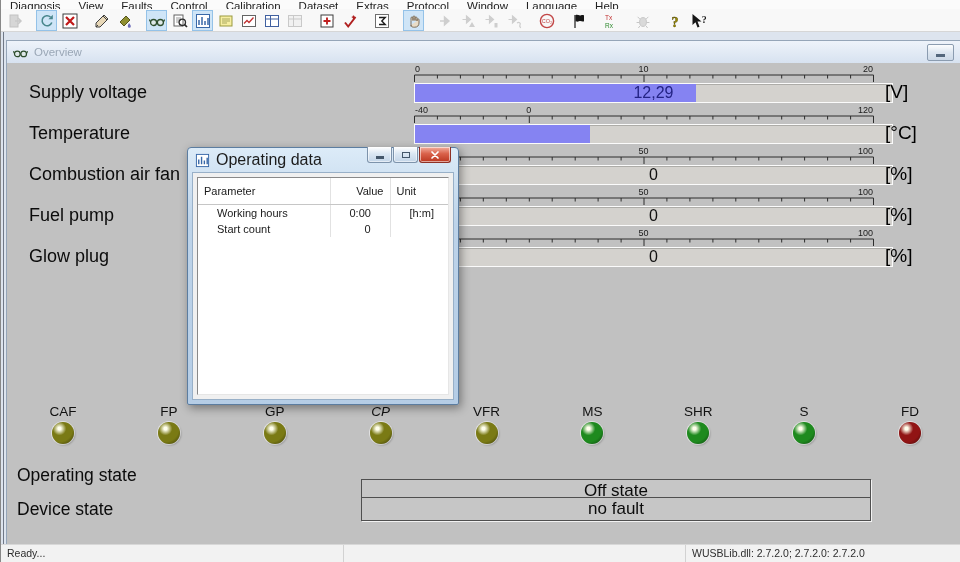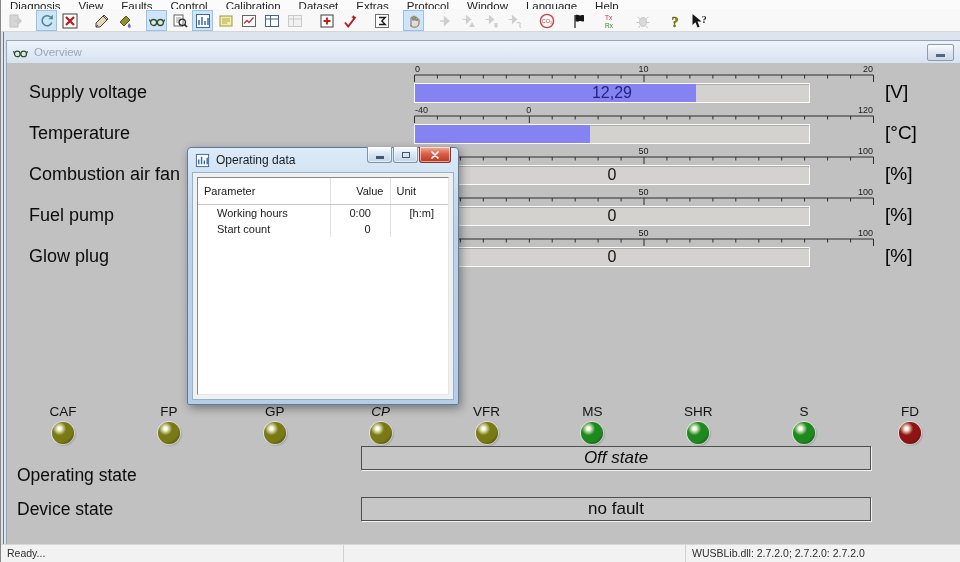--- a/index.html
+++ b/index.html
@@ -27,41 +27,41 @@
             padding-left:6px;background:linear-gradient(#eef3fa,#d7e2f0);border-bottom:1px solid #b9c7d8;}
   .ov-icon svg{width:15px;height:15px;display:block;}
   .ov-text{font-size:11.5px;color:#9aa7b6;}
   .ov-min{position:absolute;right:8px;top:3px;width:25px;height:15px;border:1px solid #8b9cb0;border-radius:2px;
           background:linear-gradient(#fcfdfe,#dde6f0 50%,#cdd9e7);display:flex;align-items:flex-end;justify-content:center;}
   .ov-min-glyph{width:9px;height:3px;background:#54677c;margin-bottom:3px;}
   .ov-body{position:absolute;left:0;top:22px;right:0;bottom:0;background:#c1c1c1;overflow:hidden;}
   
   .g-label{position:absolute;left:22px;font-size:18px;color:#0b0b0b;}
   .g-ruler{position:absolute;height:20px;}
-  .g-track{position:absolute;width:396px;height:20px;background:#d4d2ce;border:1px solid #fbfbfb;
+  .g-track{position:absolute;width:479px;height:20px;background:#d4d2ce;border:1px solid #fbfbfb;
            box-shadow:inset 0 1px 0 rgba(0,0,0,.18);box-sizing:border-box;}
   .g-fill{position:absolute;left:0;top:0;bottom:0;background:#8583f2;}
   .g-val{position:absolute;inset:0;text-align:center;line-height:18px;font-size:16px;}
   .g-unit{position:absolute;font-size:19px;color:#000;}
   
   .led-label{position:absolute;width:80px;text-align:center;font-size:13.5px;color:#111;}
   .led{position:absolute;width:22px;height:22px;border-radius:50%;
        box-shadow:0 0 0 1px rgba(255,255,255,.55),1px 1px 2px rgba(0,0,0,.35);}
   
   .state-label{position:absolute;left:10px;font-size:17.5px;color:#0b0b0b;}
   .state-box{position:absolute;left:354px;width:510px;height:24px;background:#c6c6c6;
              border:1px solid #4f4f4f;box-shadow:1px 1px 0 #f2f2f2;box-sizing:border-box;
              text-align:center;line-height:22px;font-size:17px;color:#0b0b0b;}
   
   .dialog{position:absolute;left:186px;top:115px;width:272px;height:258px;
           background:linear-gradient(#dcebf8,#bdd3e9 30%,#b5cde6);border:1px solid #5c7da0;
           border-radius:4px 4px 2px 2px;box-shadow:2px 3px 10px rgba(0,0,0,.40);box-sizing:border-box;z-index:10;}
   .dlg-title{position:absolute;left:0;top:0;right:0;height:24px;display:flex;align-items:center;gap:6px;padding-left:7px;}
   .dlg-icon svg{width:15px;height:15px;display:block;}
-  .dlg-text{font-size:12px;color:#1c1c1c;}
+  .dlg-text{font-size:16px;color:#1c1c1c;}
   .dlg-btns{position:absolute;top:-1px;right:7px;display:flex;gap:1px;}
   .dlg-btn{width:25px;height:16px;border:1px solid #7d93ab;border-top:none;border-radius:0 0 3px 3px;
            background:linear-gradient(#ffffff,#dbe7f3 45%,#c3d5e8);display:flex;align-items:center;justify-content:center;
            box-shadow:inset 0 0 0 1px rgba(255,255,255,.55);box-sizing:border-box;}
   .dlg-btn.close{width:32px;background:linear-gradient(#f3b0a0,#d9614a 45%,#bb3620);border-color:#8e3126;}
   .gl-min{width:8px;height:3px;background:#44576b;margin-top:6px;}
   .gl-max{width:8px;height:6px;border:1.5px solid #44576b;box-sizing:border-box;}
   .gl-x{width:10px;height:10px;}
   .dlg-body{position:absolute;left:4px;right:4px;top:24px;bottom:4px;background:#f0f0f0;border:1px solid #98b0c8;}
   .dlg-panel{position:absolute;left:4px;right:4px;top:4px;bottom:4px;background:#fff;
@@ -419,21 +419,21 @@
             <span class="led" style="left: 574.375px; top: 359px; background: radial-gradient(circle at 34% 30%, rgb(255, 255, 236) 0px, rgb(255, 255, 236) 7%, rgb(30, 138, 30) 32%, rgb(30, 138, 30) 62%, rgb(13, 58, 13) 100%);"></span>
             <div class="led-label" style="left: 651.25px; top: 341px;">SHR</div>
             <span class="led" style="left: 680.25px; top: 359px; background: radial-gradient(circle at 34% 30%, rgb(255, 255, 236) 0px, rgb(255, 255, 236) 7%, rgb(30, 138, 30) 32%, rgb(30, 138, 30) 62%, rgb(13, 58, 13) 100%);"></span>
             <div class="led-label" style="left: 757.125px; top: 341px;">S</div>
             <span class="led" style="left: 786.125px; top: 359px; background: radial-gradient(circle at 34% 30%, rgb(255, 255, 236) 0px, rgb(255, 255, 236) 7%, rgb(30, 138, 30) 32%, rgb(30, 138, 30) 62%, rgb(13, 58, 13) 100%);"></span>
             <div class="led-label" style="left: 863px; top: 341px;">FD</div>
             <span class="led" style="left: 892px; top: 359px; background: radial-gradient(circle at 34% 30%, rgb(255, 255, 236) 0px, rgb(255, 255, 236) 7%, rgb(145, 20, 20) 32%, rgb(145, 20, 20) 62%, rgb(61, 8, 8) 100%);"></span>
           </div>
         <div id="states">
             <div class="state-label" style="top: 402px;">Operating state</div>
-            <div class="state-box" style="top: 383px; font-style: italic;">Off state</div>
+            <div class="state-box" style="top: 416px;">Off state</div>
             <div class="state-label" style="top: 436px;">Device state</div>
             <div class="state-box" style="top: 434px;">no fault</div>
           </div>
       </div>
     </div>
 
     <div class="dialog">
       <div class="dlg-title">
         <span class="dlg-icon">
             <svg viewBox="0 0 16 16">

